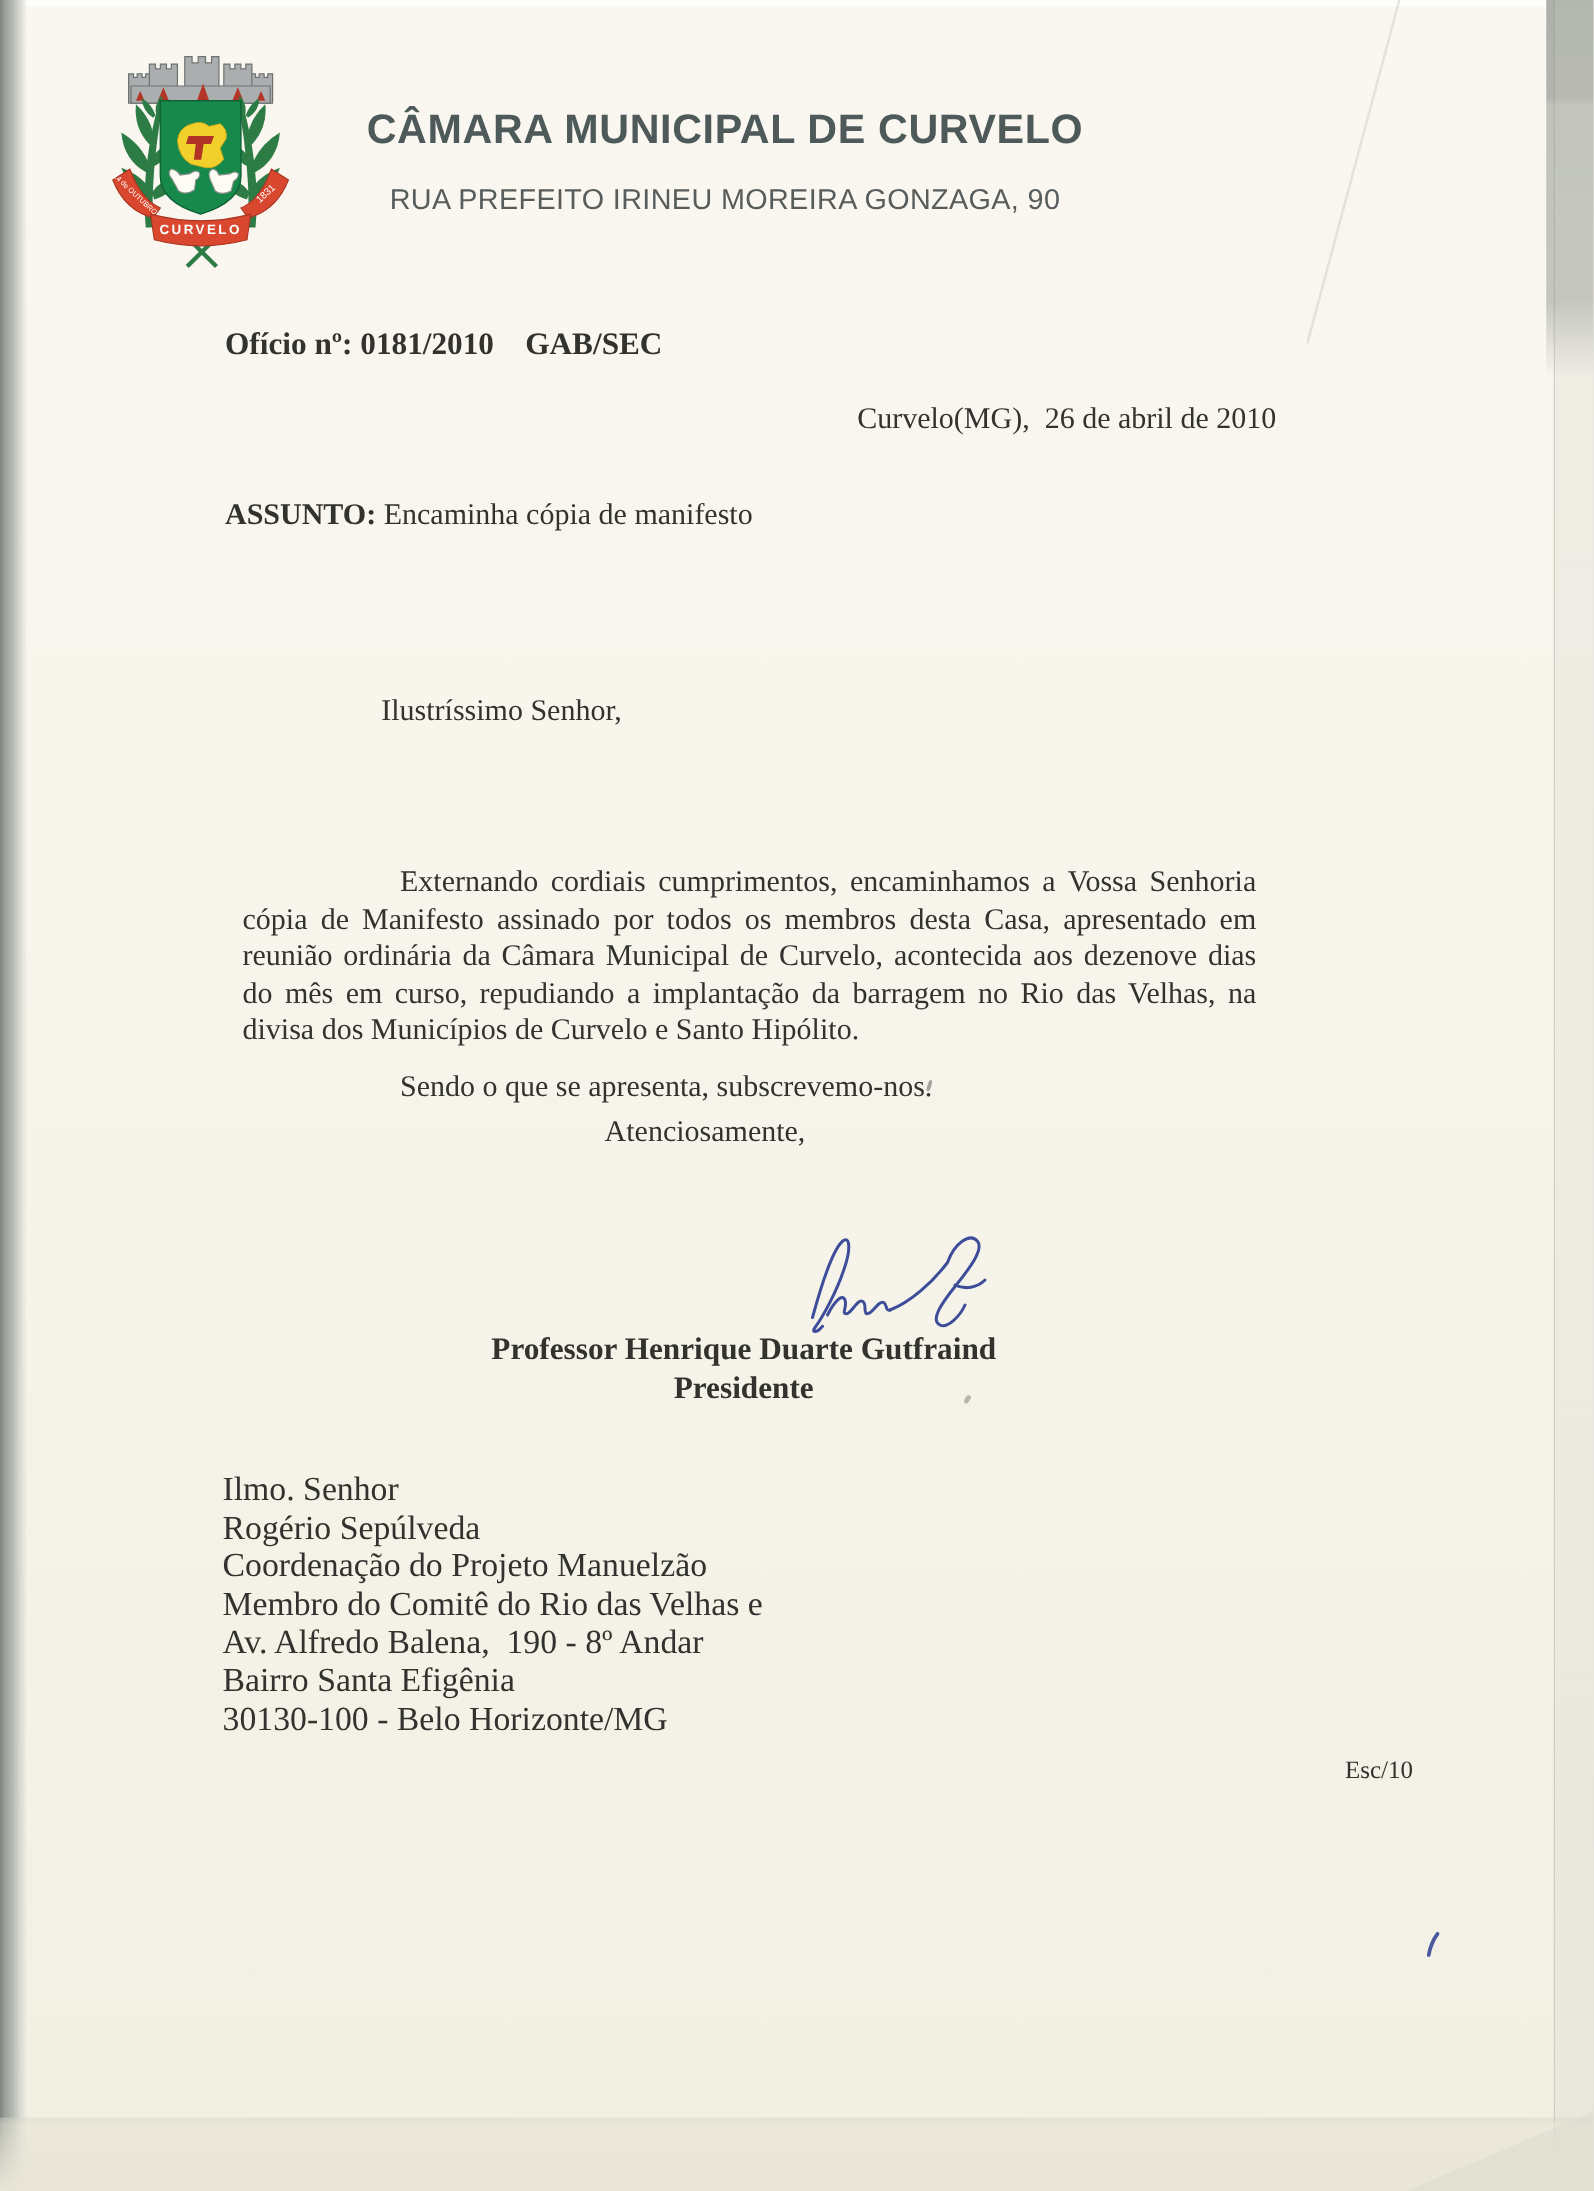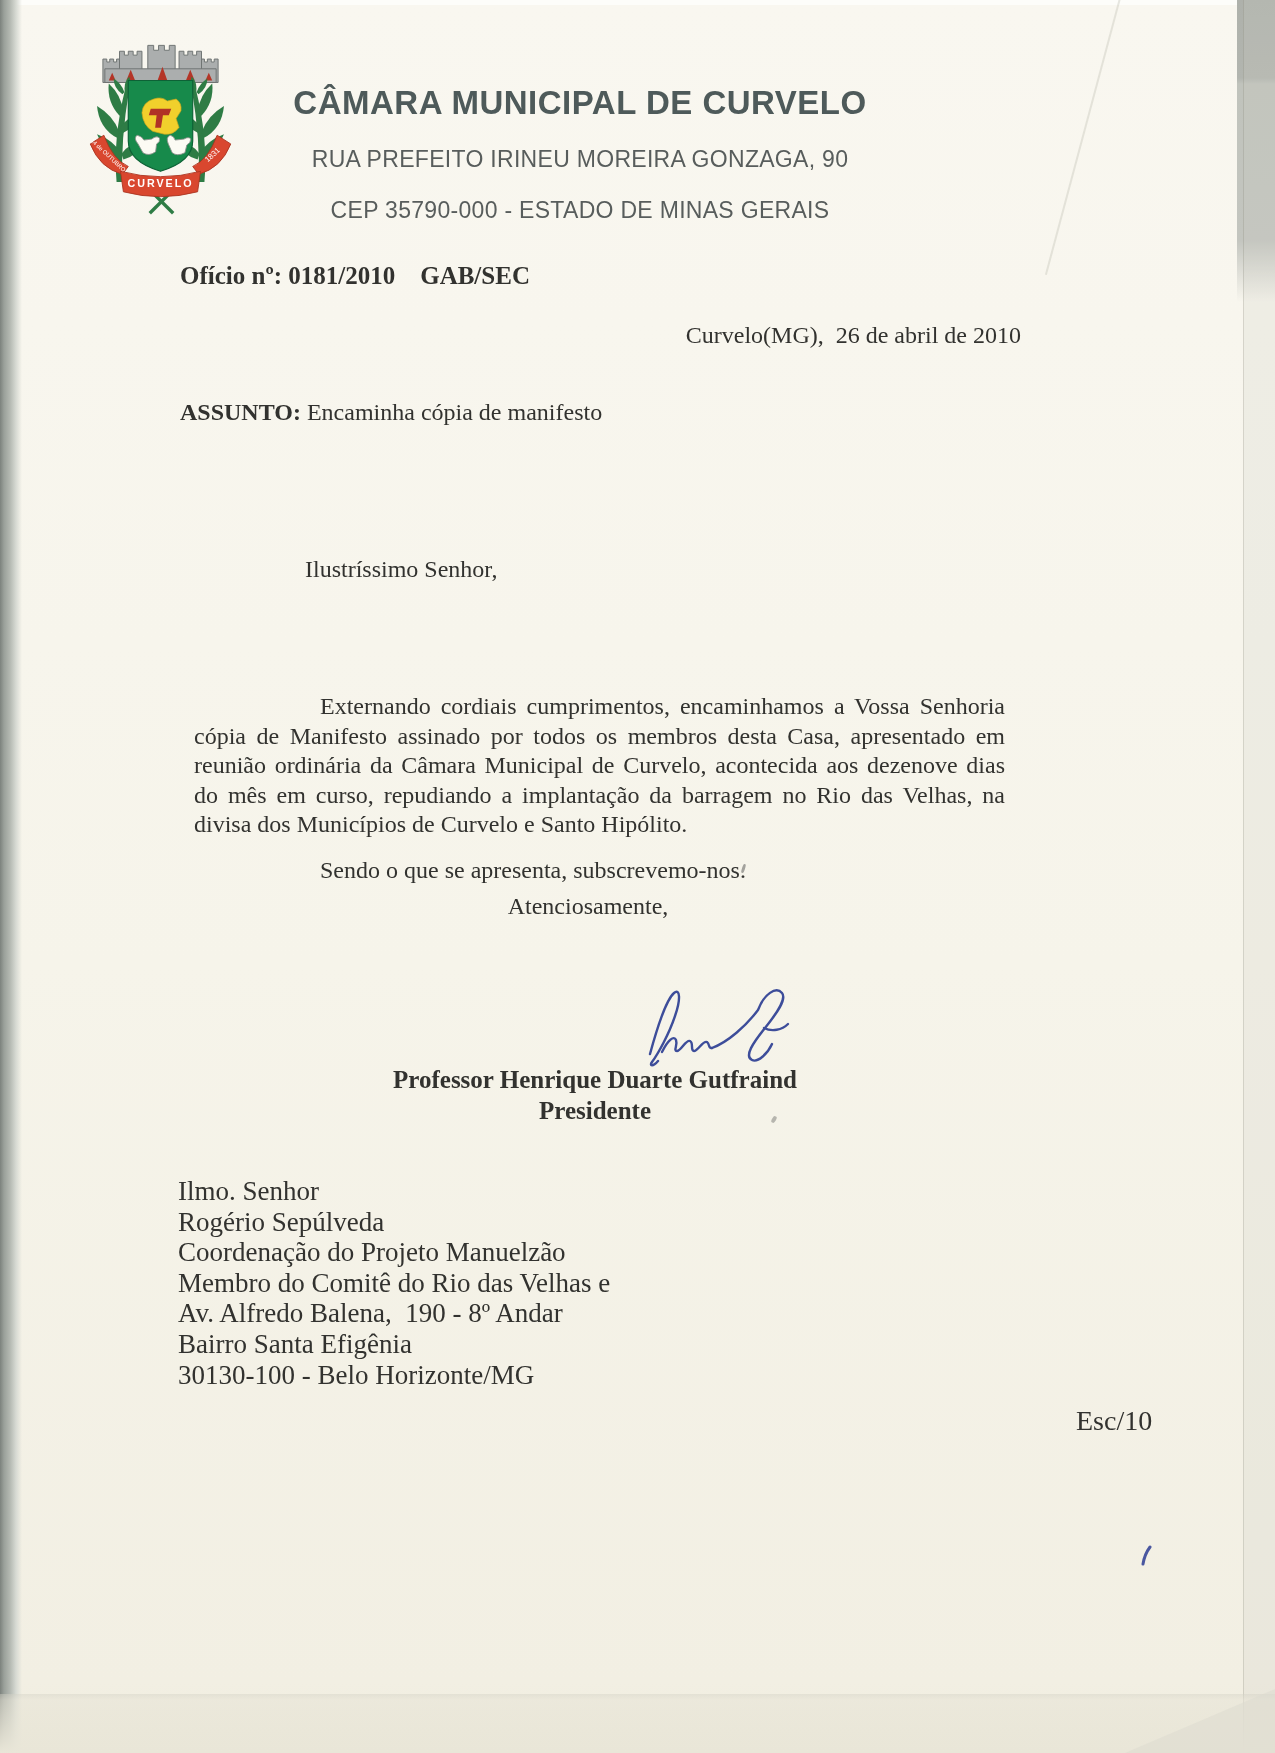--- a/index.html
+++ b/index.html
@@ -43,27 +43,27 @@
   
   .ink{color:#32322f;}
   .ref{position:absolute;left:180px;top:262px;font-size:25px;font-weight:bold;white-space:pre;}
   .date{position:absolute;left:178px;top:322px;width:843px;text-align:right;font-size:24px;white-space:pre;}
   .subject{position:absolute;left:180px;top:399px;font-size:24px;}
   .subject b{margin-right:6px;}
   .salutation{position:absolute;left:305px;top:556px;font-size:24px;}
   .body-block{position:absolute;left:178px;top:676px;width:843px;font-size:24px;line-height:29.6px;}
   .body-block p{margin:16px;text-indent:126px;text-align:justify;text-align-last:left;}
   .body-block p.close{text-align:right;}
-  .valediction{position:absolute;left:188px;top:893px;width:800px;text-align:center;font-size:24px;}
+  .valediction{position:absolute;left:164px;top:893px;width:800px;text-align:center;font-size:24px;}
   .signature{position:absolute;left:636px;top:980px;}
   .signer-name{position:absolute;left:180px;top:1066px;width:830px;text-align:center;font-size:25px;font-weight:bold;}
   .signer-title{position:absolute;left:180px;top:1097px;width:830px;text-align:center;font-size:25px;font-weight:bold;}
   .recipient{position:absolute;left:178px;top:1176px;font-size:27px;line-height:30.6px;}
   .recipient div{white-space:pre;}
-  .footer-code{position:absolute;left:1076px;top:1405px;font-size:28px;}
+  .footer-code{position:absolute;left:1076px;top:1405px;font-size:20px;}
   
   .speck{position:absolute;border-radius:40%/60%;}
   .speck-a{left:742px;top:864px;width:3px;height:9px;background:rgba(95,95,92,0.55);transform:rotate(18deg);}
   .speck-b{left:772px;top:1116px;width:4px;height:7px;background:rgba(120,120,116,0.5);transform:rotate(30deg);}
   .ink-mark{position:absolute;left:1140px;top:1545px;}
 </style>
 </head>
 <body>
 
 <div id="scan">
@@ -138,21 +138,20 @@
       <path d="M64,155 q41,11 82,0 l-3,21 q-38,10 -76,0 z" fill="#d9472f" stroke="#a93420" stroke-width="0.9"></path>
       <text x="50" y="140" transform="rotate(43 50 140)" font-family="Liberation Sans, sans-serif" font-size="6" fill="#ffffff" text-anchor="middle">14 de OUTUBRO</text>
       <text x="160" y="140" transform="rotate(-43 160 140)" font-family="Liberation Sans, sans-serif" font-size="8" fill="#ffffff" text-anchor="middle">1831</text>
       <text x="105" y="171" font-family="Liberation Sans, sans-serif" font-weight="bold" font-size="11" letter-spacing="2" fill="#ffffff" text-anchor="middle">CURVELO</text>
     </g>
   </svg>
 
   <div class="header-text">
     <div class="header-title">CÂMARA MUNICIPAL DE CURVELO</div>
     <div class="header-sub">RUA PREFEITO IRINEU MOREIRA GONZAGA, 90</div>
-    <div class="header-sub">CEP 35790-000 - ESTADO DE MINAS GERAIS</div>
   </div>
 
   <div class="ref ink">Ofício nº: 0181/2010    GAB/SEC</div>
   <div class="date ink">Curvelo(MG),  26 de abril de 2010</div>
 
   <div class="subject ink">
     <b>ASSUNTO:</b><span>Encaminha cópia de manifesto</span>
   </div>
 
   <div class="salutation ink">Ilustríssimo Senhor,</div>

